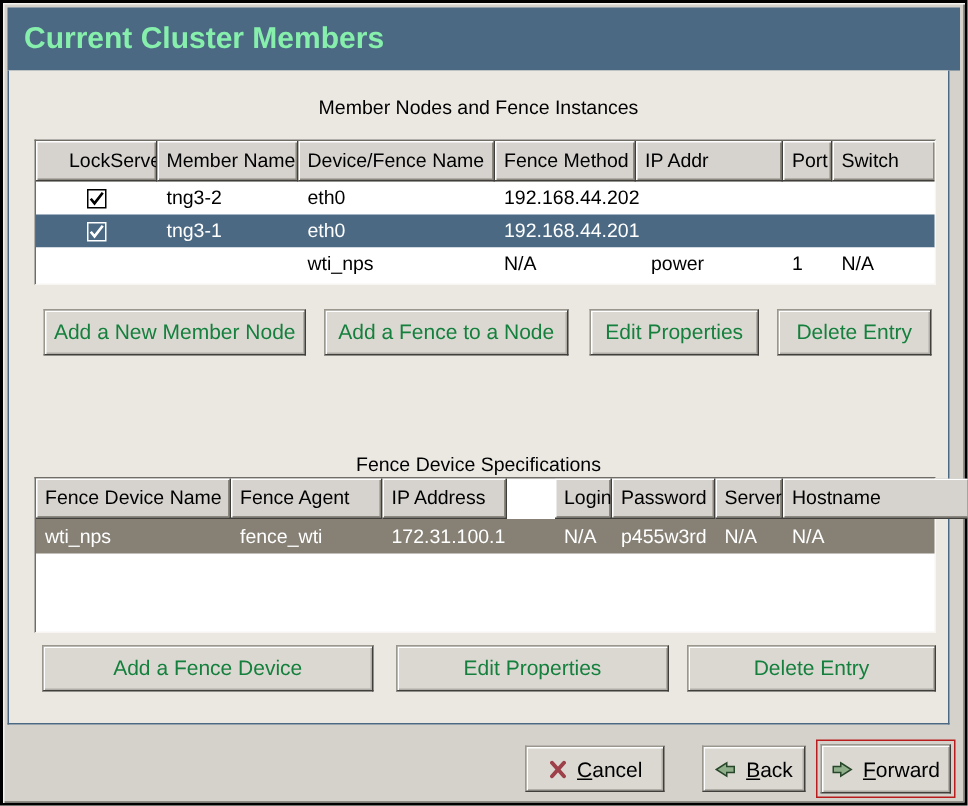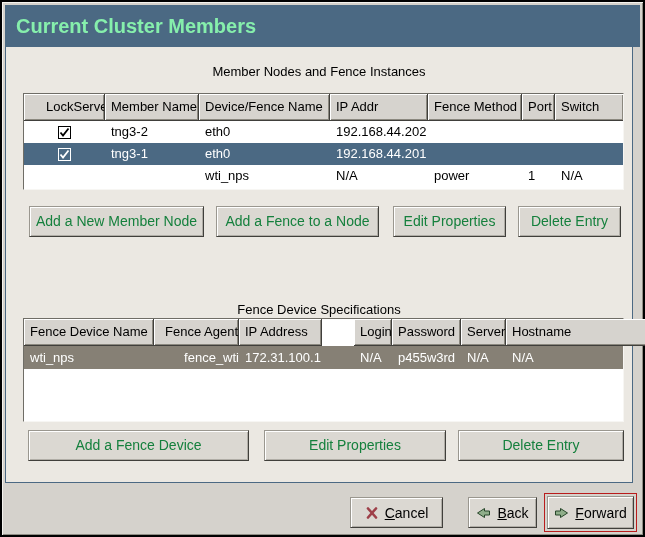--- a/index.html
+++ b/index.html
@@ -50,21 +50,21 @@
   .cell { flex:none; padding-left:6px; line-height:22px; white-space:nowrap; overflow:hidden; }
   .row.sel-blue { background:#4b6983; color:#fff; }
   .row.sel-gray { background:#868075; color:#fff; height:23px; }
   .row.sel-gray .cell { line-height:23px; }
 
   
   .m-c0{width:81px; display:flex; justify-content:center; align-items:center; padding-left:0;}
   .m-c1{width:94px;} .m-c2{width:131px;} .m-c3{width:98px;}
   .m-c4{width:94px;} .m-c5{width:33px;} .m-c6{width:68px;}
   
-  .f-c0{width:130px;} .f-c1{width:85px;text-align:right;} .f-c2{width:83px;}
+  .f-c0{width:130px;} .f-c1{width:101px;} .f-c2{width:83px;}
   .f-c3{width:38px;margin-left:32px;} .f-c4{width:69px;} .f-c5{width:45px;} .f-c6{width:149px;}
 
   .checkbox {
     width:13px; height:13px; background:#fff; border:1px solid #000;
     display:flex; align-items:center; justify-content:center;
   }
   .sel-blue .checkbox { background:transparent; border-color:#fff; }
   .checkbox svg { display:block; }
 
   .btn {
@@ -104,22 +104,22 @@
 
   <div class="druid-panel">
 
     <div class="caption caption1">Member Nodes and Fence Instances</div>
 
     <div class="tbl tbl1">
       <div class="hdr-row">
         <div class="hdr-cell m-c0" style="text-align:left; padding-left:22px; display:block;">LockServer?</div>
         <div class="hdr-cell m-c1">Member Name</div>
         <div class="hdr-cell m-c2">Device/Fence Name</div>
+        <div class="hdr-cell m-c4">Fence Method</div>
         <div class="hdr-cell m-c3">IP Addr</div>
-        <div class="hdr-cell m-c4">Fence Method</div>
         <div class="hdr-cell m-c5">Port</div>
         <div class="hdr-cell m-c6">Switch</div>
       </div>
 
       <div class="row">
         <div class="cell m-c0">
           <span class="checkbox">
             <svg width="11" height="11" viewBox="0 0 11 11">
                 <path d="M1.5 5.5 L4 8.5 L9.5 1.5" stroke="#000" stroke-width="1.8" fill="none"></path>
               </svg>

